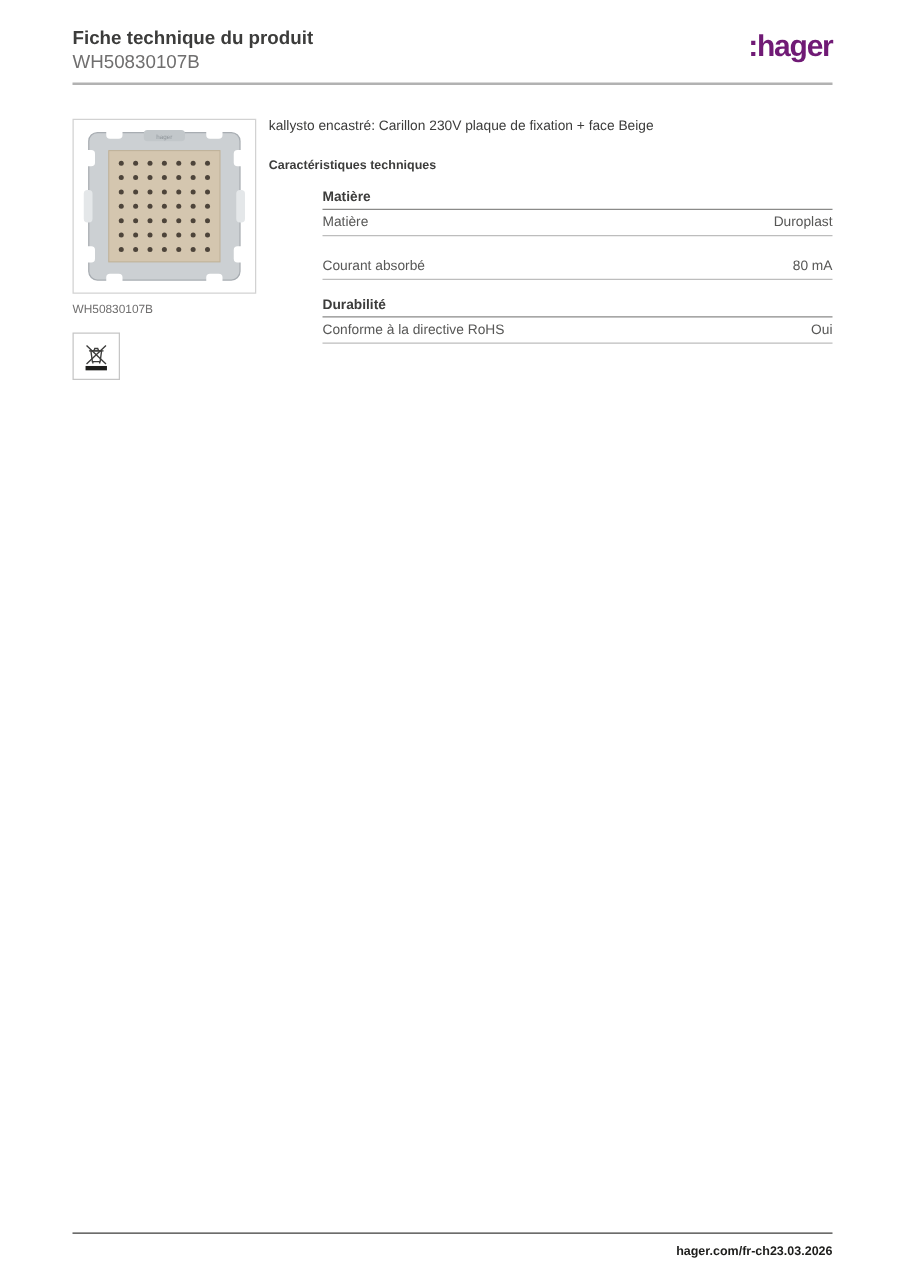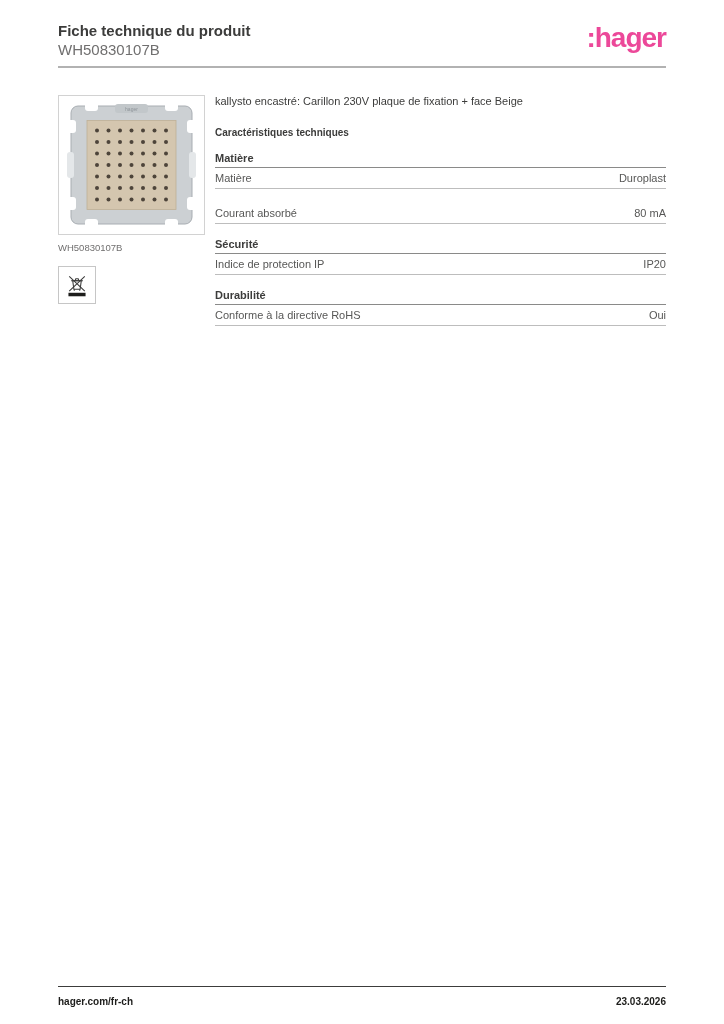--- a/index.html
+++ b/index.html
@@ -14,21 +14,21 @@
 
   
   .header { display: flex; justify-content: space-between; align-items: flex-start; }
   .header-titles .doc-title {
     font-size: 15px; font-weight: bold; color: #3c3c3b; line-height: 19px;
   }
   .header-titles .doc-ref {
     font-size: 15px; font-weight: normal; color: #706f6f; line-height: 19px;
   }
   .logo {
-    font-size: 28px; font-weight: bold; color: #ec4899;
+    font-size: 24px; font-weight: bold; color: #701a75;
     letter-spacing: -1px; line-height: 30px; margin-top: 2px;
   }
   .header-rule { height: 2px; background: #b2b2b2; margin-top: 7px; }
 
   
   .main { display: flex; margin-top: 27px; }
   .left-col { width: 147px; flex: 0 0 147px; }
   .right-col { flex: 1; margin-left: 10px; }
 
   .image-box {
@@ -37,39 +37,39 @@
   }
   .image-caption { margin-top: 7px; font-size: 9.5px; color: #706f6f; }
   .weee-box {
     margin-top: 13px; width: 38px; height: 38px; border: 1px solid #c6c6c6;
     display: flex; align-items: center; justify-content: center; background: #fff;
   }
 
   
   .product-title { font-size: 11px; font-weight: normal; color: #3c3c3b; line-height: 13px; }
   .char-heading { font-size: 10px; font-weight: bold; color: #3c3c3b; margin-top: 19px; }
-  .section { margin-top: 14px; }
+  .section { margin-top: 14px; margin-left: 43px; }
   .section:first-of-type { margin-top: 15px; }
   .section-title {
     font-size: 11px; font-weight: bold; color: #3c3c3b;
     padding-bottom: 3px; border-bottom: 1px solid #8a8a89;
   }
   .spec-row {
     display: flex; justify-content: space-between;
     font-size: 11px; color: #575756;
     padding: 4px 0 4px 0; border-bottom: 1px solid #bdbdbd;
   }
   .spec-label { text-align: left; }
   .spec-value { text-align: center; }
 
   
   .footer {
     position: absolute; left: 58px; right: 58px; bottom: 17px;
     border-top: 1px solid #3c3c3b; padding-top: 9px;
-    display: flex; justify-content: space-between; align-items: baseline;
+    display: flex; justify-content: flex-end; align-items: baseline;
     font-size: 10px;
   }
   .footer-left { font-weight: bold; color: #1d1d1b; }
   .footer-center { color: #9d9d9c; position: absolute; left: 0; right: 0; text-align: center; }
   .footer-right { font-weight: bold; color: #1d1d1b; }
 </style>
 </head>
 <body>
 
 <div class="page">
@@ -193,27 +193,20 @@
       </div>
 
 
       <div class="section">
         <div class="spec-row">
           <span class="spec-label">Courant absorbé</span>
           <span class="spec-value">80 mA</span>
         </div>
       </div>
 
-      <div class="section">
-        <div class="section-title">Sécurité</div>
-        <div class="spec-row">
-          <span class="spec-label">Indice de protection IP</span>
-          <span class="spec-value">IP20</span>
-        </div>
-      </div>
 
       <div class="section">
         <div class="section-title">Durabilité</div>
         <div class="spec-row">
           <span class="spec-label">Conforme à la directive RoHS</span>
           <span class="spec-value">Oui</span>
         </div>
       </div>
 
     </div>

